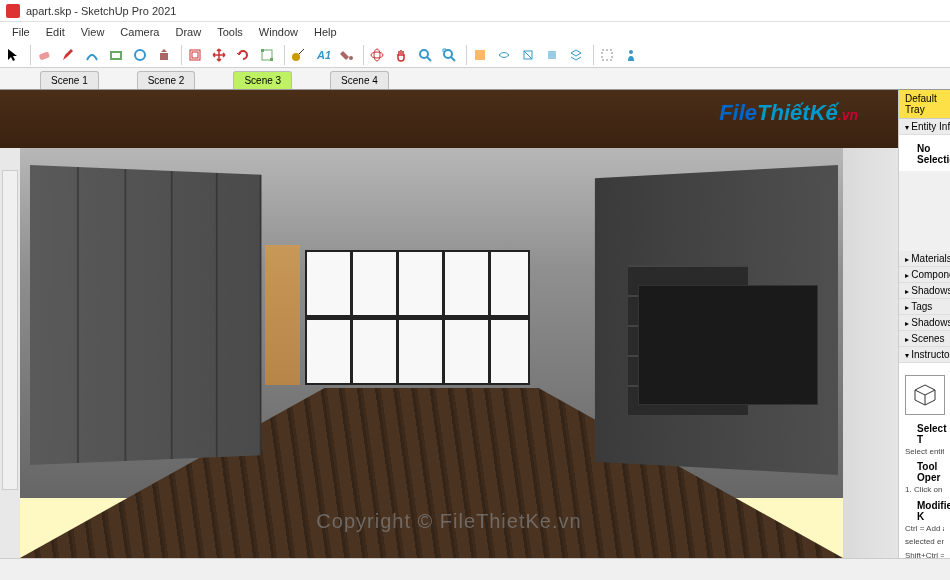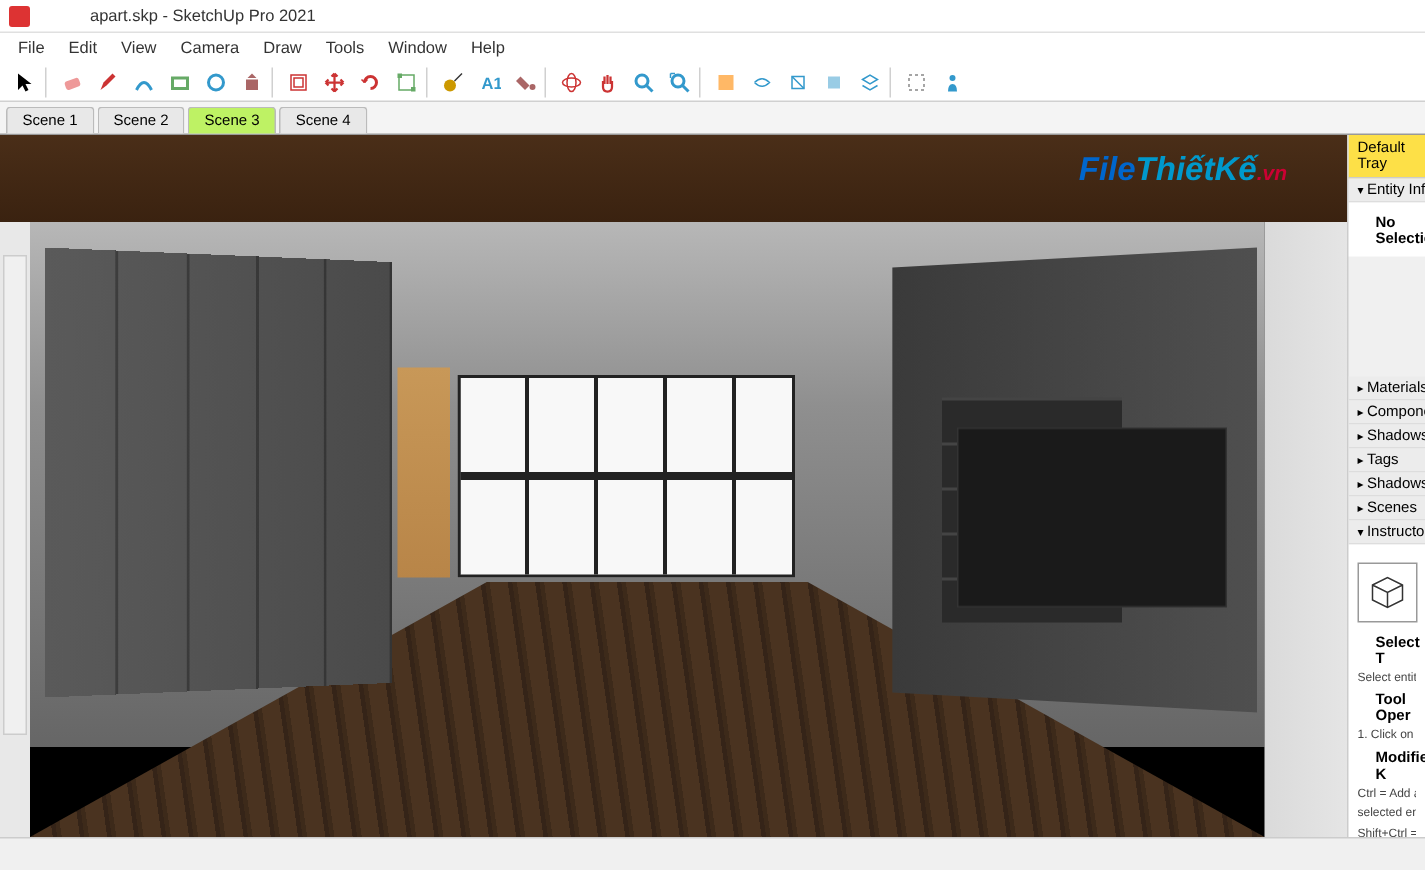--- a/index.html
+++ b/index.html
@@ -1,33 +1,33 @@
 <!DOCTYPE html>
 <html><head>
 <meta charset="utf-8">
 <style>
 * { margin: 0; padding: 0; box-sizing: border-box; font-family: "Segoe UI", Tahoma, sans-serif; }
 body { width: 950px; height: 580px; overflow: hidden; background: #fff; position: relative; }
 
-.title-bar { height: 22px; background: #fff; display: flex; align-items: center; padding-left: 6px; font-size: 11px; color: #333; border-bottom: 1px solid #e0e0e0; gap: 34px; }
+.title-bar { height: 22px; background: #fff; display: flex; align-items: center; padding-left: 6px; font-size: 11px; color: #333; border-bottom: 1px solid #e0e0e0; }
 .title-bar .app-icon { width: 14px; height: 14px; background: #d33; margin-right: 6px; border-radius: 2px; }
 
 .menu-bar { height: 20px; display: flex; align-items: center; padding-left: 4px; font-size: 11px; color: #333; }
 .menu-bar .menu-item { padding: 2px 8px; cursor: pointer; }
 
 .toolbar { height: 26px; display: flex; align-items: center; padding: 2px 4px; border-bottom: 1px solid #d0d0d0; gap: 2px; }
-.toolbar .tool-btn { width: 22px; height: 22px; display: flex; align-items: center; justify-content: flex-end; cursor: pointer; border: 1px solid transparent; }
+.toolbar .tool-btn { width: 22px; height: 22px; display: flex; align-items: center; justify-content: flex-start; cursor: pointer; border: 1px solid transparent; font-style: italic; }
 .toolbar .sep { width: 1px; height: 20px; background: #d0d0d0; margin: 0 2px; }
 
 .scene-tabs { height: 22px; display: flex; align-items: flex-end; padding-left: 4px; border-bottom: 1px solid #999; font-size: 10px; background: #f4f4f4; }
-.scene-tabs .tab { padding: 3px 10px; background: #e8e8e8; border: 1px solid #bbb; border-bottom: none; margin-right: 2px; cursor: pointer; border-radius: 3px 3px 0 0; }
+.scene-tabs .tab { padding: 3px 10px; background: #e8e8e8; border: 1px solid #bbb; border-bottom: none; margin-right: 2px; cursor: pointer; border-radius: 3px 3px 0 0; margin-left: 36px; }
 .scene-tabs .tab.active { background: #bef264; font-weight: 500; }
 
 .workspace { position: relative; height: 468px; display: flex; }
-.viewport { flex: 1; position: relative; overflow: hidden; background: #000000; }
+.viewport { flex: 1; position: relative; overflow: hidden; background: #fef9c3; }
 
 
 .scene-3d { position: absolute; inset: 0; }
 .scene-3d .ceiling-beam { position: absolute; top: 0; left: 0; right: 0; height: 58px; background: linear-gradient(#4a2e18, #3a2210); }
 .scene-3d .room-back { position: absolute; top: 58px; left: 20px; right: 55px; bottom: 60px; background: linear-gradient(#b7b7b7 0%, #8f8f8f 35%, #666 100%); }
 .scene-3d .left-wall { position: absolute; top: 58px; left: 0; width: 20px; bottom: 0; background: #e8e8e8; }
 .scene-3d .right-wall { position: absolute; top: 58px; right: 0; width: 55px; bottom: 0; background: linear-gradient(90deg, #dadada, #e5e5e5); }
 .scene-3d .door-left { position: absolute; top: 80px; left: 2px; width: 16px; height: 320px; background: #f0f0f0; border: 1px solid #ccc; }
 .scene-3d .cabinets-left { position: absolute; top: 75px; left: 30px; width: 250px; height: 300px; background: linear-gradient(90deg, #5a5a5a, #4a4a4a); transform: perspective(500px) rotateY(8deg); transform-origin: left; }
 .scene-3d .cabinets-left::before { content: ''; position: absolute; inset: 0; background: repeating-linear-gradient(90deg, transparent 0, transparent 48px, rgba(0,0,0,0.3) 48px, rgba(0,0,0,0.3) 50px); }
@@ -243,20 +243,21 @@
       <div class="cabinets-left"></div>
       <div class="wood-panel"></div>
       <div class="window"></div>
       <div class="cabinets-right"></div>
       <div class="shelves"></div>
       <div class="tv-unit"></div>
     </div>
     <div class="watermark-logo">
       <span class="f">File</span><span class="tk">ThiếtKế</span><span class="vn">.vn</span>
     </div>
+    <div class="watermark-text">Copyright © FileThietKe.vn</div>
   </div>
 
   <div class="tray">
     <div class="tray-header">Default Tray</div>
     <div class="tray-section expanded">Entity Info</div>
     <div class="tray-content">
       <strong>No Selection</strong>
     </div>
     <div style="height:80px"></div>
     <div class="tray-section">Materials</div>

